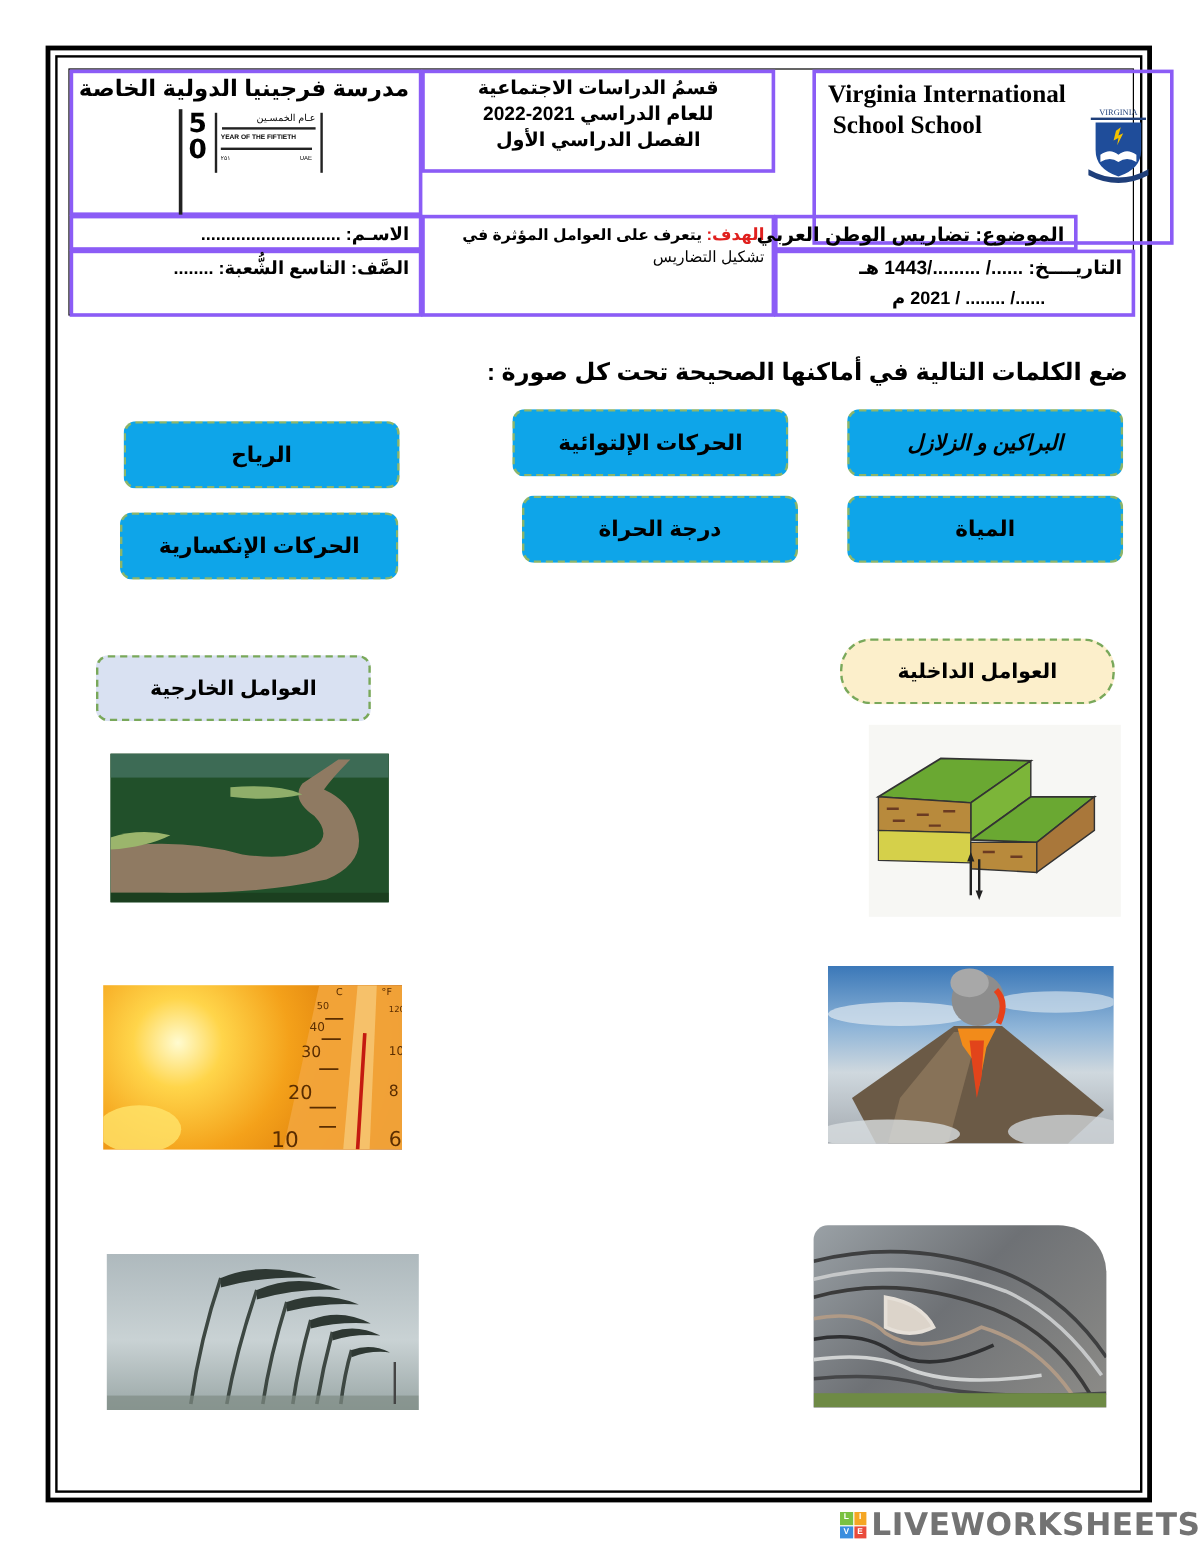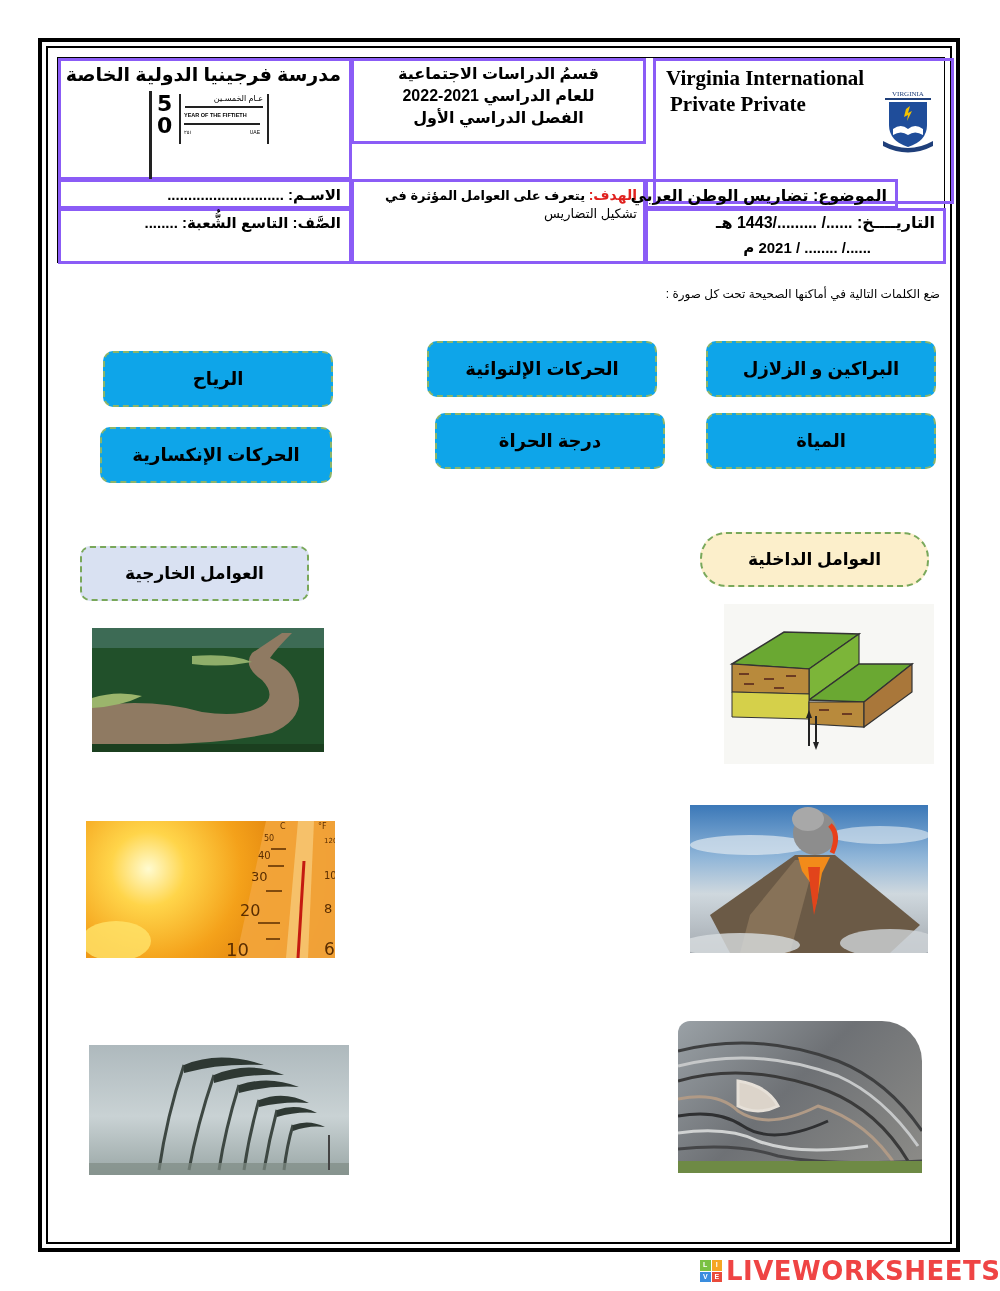--- a/index.html
+++ b/index.html
@@ -7,21 +7,21 @@
   body { position: relative; font-family: "Liberation Sans", "DejaVu Sans", sans-serif; color: #000; }
 
   .outer-border { position: absolute; left: 38px; top: 38px; width: 922px; height: 1214px; border: 4px solid #000; }
   .inner-border { position: absolute; left: 46px; top: 46px; width: 906px; height: 1198px; border: 2px solid #000; }
 
   
   .hdr { position: absolute; left: 57px; top: 57px; width: 888px; height: 206px; border: 1px solid #000; }
   .hcell { position: absolute; border: 3px solid #8b5cf6; }
   .c-left-top   { left: 0;   top: 0;   width: 294px; height: 122px; }
   .c-mid-top    { left: 293px; top: 0; width: 295px; height: 86px; text-decoration: underline; }
-  .c-right-top  { left: 595px; top: 0; width: 301px; height: 146px; }
+  .c-right-top  { left: 619px; top: 0; width: 301px; height: 146px; }
   .c-left-r2    { left: 0;   top: 121px; width: 294px; height: 30px; }
   .c-left-r3    { left: 0;   top: 150px; width: 294px; height: 56px; }
   .c-mid-bot    { left: 293px; top: 121px; width: 295px; height: 85px; }
   .c-right-r2   { left: 587px; top: 121px; width: 253px; height: 30px; }
   .c-right-r3   { left: 587px; top: 150px; width: 301px; height: 56px; }
 
   .rtl { direction: rtl; text-align: right; }
   .ar-title { position: absolute; right: 8px; top: 2px; font-size: 19px; font-weight: bold; white-space: nowrap; }
   .logo50 { position: absolute; left: 88px; top: 30px; width: 130px; height: 88px; }
   .logo50 .vbar { position: absolute; left: 0; top: 0; width: 3px; height: 88px; background: #222; }
@@ -35,33 +35,33 @@
 
   .en-title { position: absolute; left: 10px; top: 4px; font-family: "Liberation Serif", serif; font-size: 21px; font-weight: bold; line-height: 26px; }
   .en-title .l2 { padding-left: 4px; }
   .crest { position: absolute; right: 14px; top: 28px; width: 58px; height: 64px; }
 
   .cell-text { position: absolute; right: 8px; font-size: 15px; font-weight: bold; white-space: nowrap; direction: rtl; }
   .goal { position: absolute; right: 6px; top: 4px; left: 6px; font-size: 13px; font-weight: bold; direction: rtl; text-align: right; line-height: 18px; }
   .goal .lbl { color: #e0201e; font-size: 14px; }
   .goal .line2 { font-weight: normal; font-size: 13px; }
 
-  .instruction { position: absolute; right: 60px; top: 287px; font-size: 12px; font-weight: normal; direction: rtl; white-space: nowrap; }
+  .instruction { position: absolute; right: 60px; top: 298px; font-size: 20px; font-weight: bold; direction: rtl; white-space: nowrap; }
 
   .word-box { position: absolute; border: 2px dashed #8cb56a; border-radius: 10px; display: flex; align-items: center; justify-content: center; font-size: 18px; font-weight: bold; direction: rtl; background: #0ea5e9; }
   .cat-box { position: absolute; border: 2px dashed #79a85a; border-radius: 10px; display: flex; align-items: center; justify-content: center; font-size: 17px; font-weight: bold; direction: rtl; }
   .cat-ext { background: #d9e1f2; }
   .cat-int { background: #fcefcb; }
 
   .pic { position: absolute; overflow: hidden; }
 
   .footer-logo { position: absolute; left: 700px; top: 1256px; height: 30px; display: flex; align-items: center; }
   .lw-icon { width: 22px; height: 22px; display: grid; grid-template-columns: 1fr 1fr; gap: 1px; margin-right: 4px; }
   .lw-icon span { display: block; font-size: 7px; font-weight: bold; color: #fff; text-align: center; line-height: 10px; }
-  .lw-text { font-size: 26px; font-weight: bold; color: #ef4444; letter-spacing: 0.5px; font-family: "DejaVu Sans", sans-serif; }
+  .lw-text { font-size: 26px; font-weight: bold; color: #737373; letter-spacing: 0.5px; font-family: "DejaVu Sans", sans-serif; }
 </style>
 </head>
 <body>
 
 <div class="outer-border"></div>
 <div class="inner-border"></div>
 
 <div class="hdr">
   <div class="hcell c-left-top">
     <div class="ar-title rtl">مدرسة فرجينيا الدولية الخاصة</div>
@@ -86,21 +86,21 @@
     <div class="mid-lines">
       <div>قسمُ الدراسات الاجتماعية</div>
       <div>للعام الدراسي 2021-2022</div>
       <div>الفصل الدراسي الأول</div>
     </div>
   </div>
 
   <div class="hcell c-right-top">
     <div class="en-title">
       <div>Virginia International</div>
-      <div class="l2">Private Private</div>
+      <div class="l2">School School</div>
     </div>
     <svg class="crest" viewBox="0 0 58 64">
       <text x="29" y="7" font-size="7" text-anchor="middle" fill="#1f3f7a" font-family="Liberation Serif, serif">VIRGINIA</text>
       <rect x="6" y="9" width="46" height="2" fill="#1f3f7a"></rect>
       <path d="M10 13 L48 13 L48 36 Q48 52 29 58 Q10 52 10 36 Z" fill="#1f4d9a"></path>
       <path d="M27 20 L31 17 L29 24 L33 22 L28 32 L29 26 L25 28 Z" fill="#f3c200"></path>
       <path d="M14 40 Q22 34 29 40 Q36 34 44 40 L44 46 Q36 41 29 46 Q22 41 14 46 Z" fill="#ffffff"></path>
       <path d="M4 52 Q29 66 54 52 L54 57 Q29 70 4 57 Z" fill="#1f3f7a"></path>
     </svg>
   </div>
@@ -124,21 +124,21 @@
     <div class="cell-text" style="top:4px; font-size:16px;">الموضوع: تضاريس الوطن العربي</div>
   </div>
   <div class="hcell c-right-r3">
     <div class="cell-text" style="top:2px; font-size:16px;">التاريــــخ: ....../ ........./1443 هـ</div>
     <div class="cell-text" style="top:28px; right:72px; font-size:15px;margin-left:22px;">....../ ........ / 2021 م</div>
   </div>
 </div>
 
 <div class="instruction">ضع الكلمات التالية في أماكنها الصحيحة تحت كل صورة :</div>
 
-<div class="word-box" style="left:706px; top:341px; width:230px; height:56px;">البراكين و الزلازل</div>
+<div class="word-box" style="left:706px; top:341px; width:230px; height:56px;font-style:italic;">البراكين و الزلازل</div>
 <div class="word-box" style="left:427px; top:341px; width:230px; height:56px;">الحركات الإلتوائية</div>
 <div class="word-box" style="left:103px; top:351px; width:230px; height:56px;">الرياح</div>
 <div class="word-box" style="left:706px; top:413px; width:230px; height:56px;">المياة</div>
 <div class="word-box" style="left:435px; top:413px; width:230px; height:56px;">درجة الحراة</div>
 <div class="word-box" style="left:100px; top:427px; width:232px; height:56px;">الحركات الإنكسارية</div>
 
 <div class="cat-box cat-int" style="left:700px; top:532px; width:229px; height:55px;border-radius:26px;">العوامل الداخلية</div>
 <div class="cat-box cat-ext" style="left:80px; top:546px; width:229px; height:55px;">العوامل الخارجية</div>
 
 <div class="pic" style="left:724px; top:604px; width:210px; height:160px; background:#f7f7f4;">

